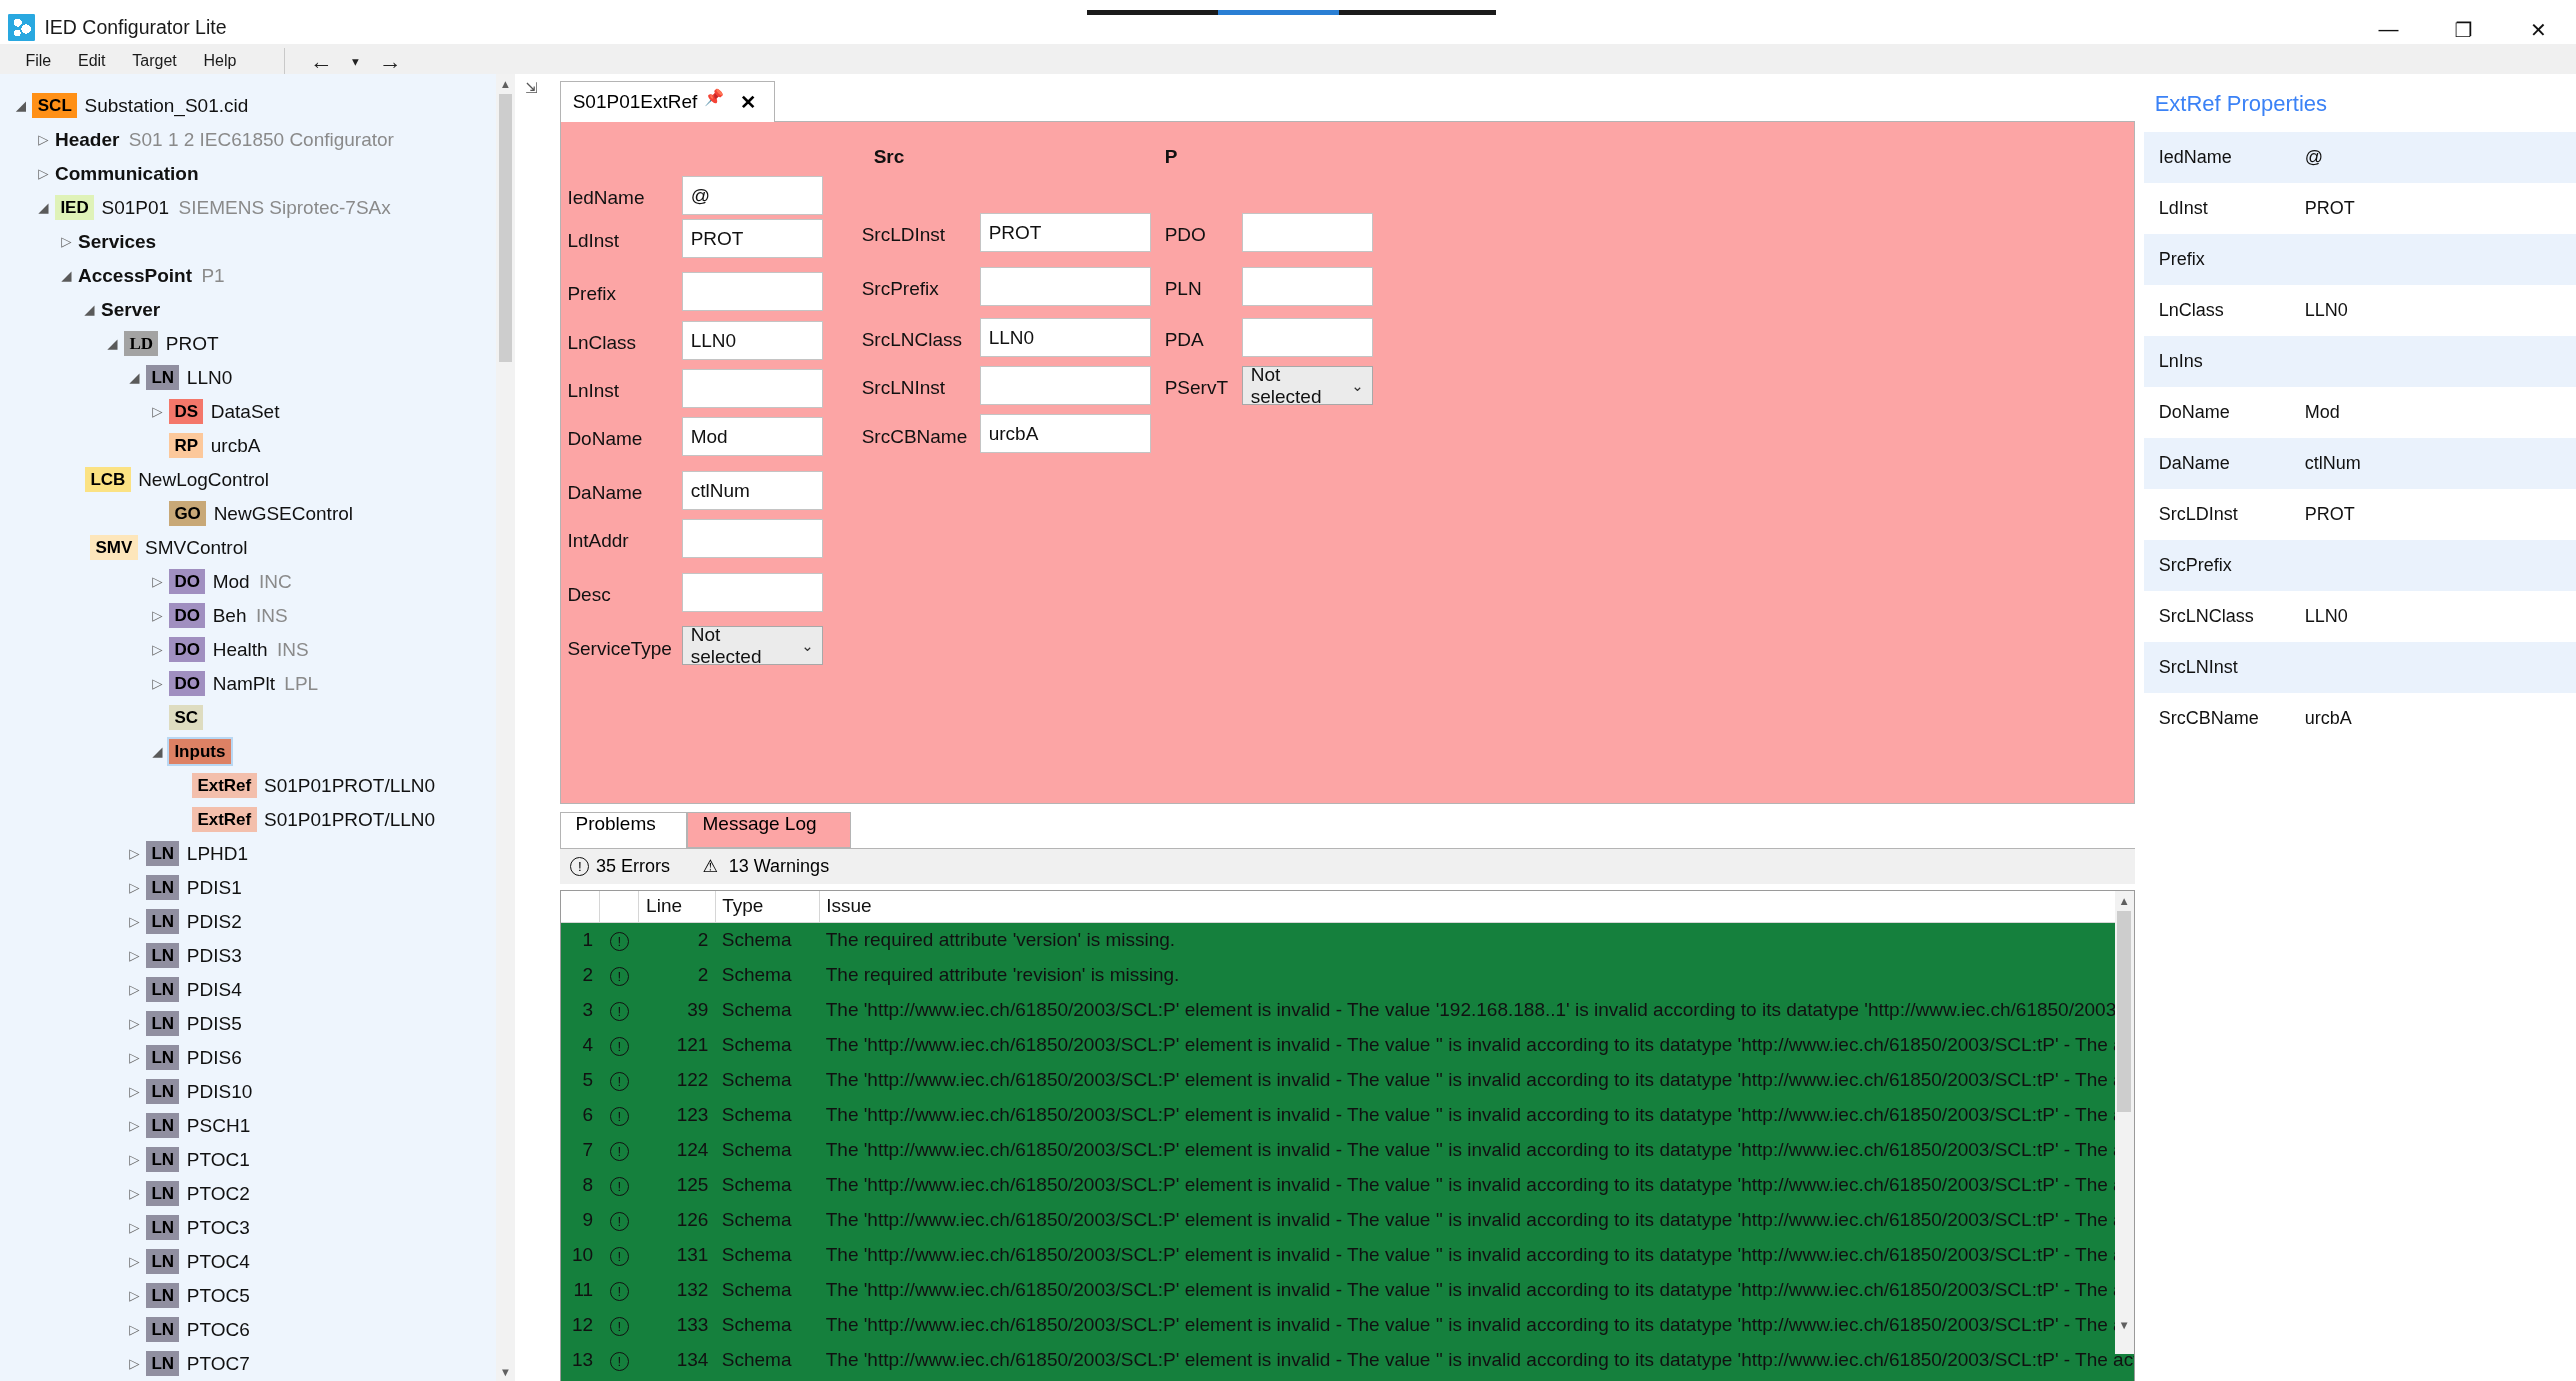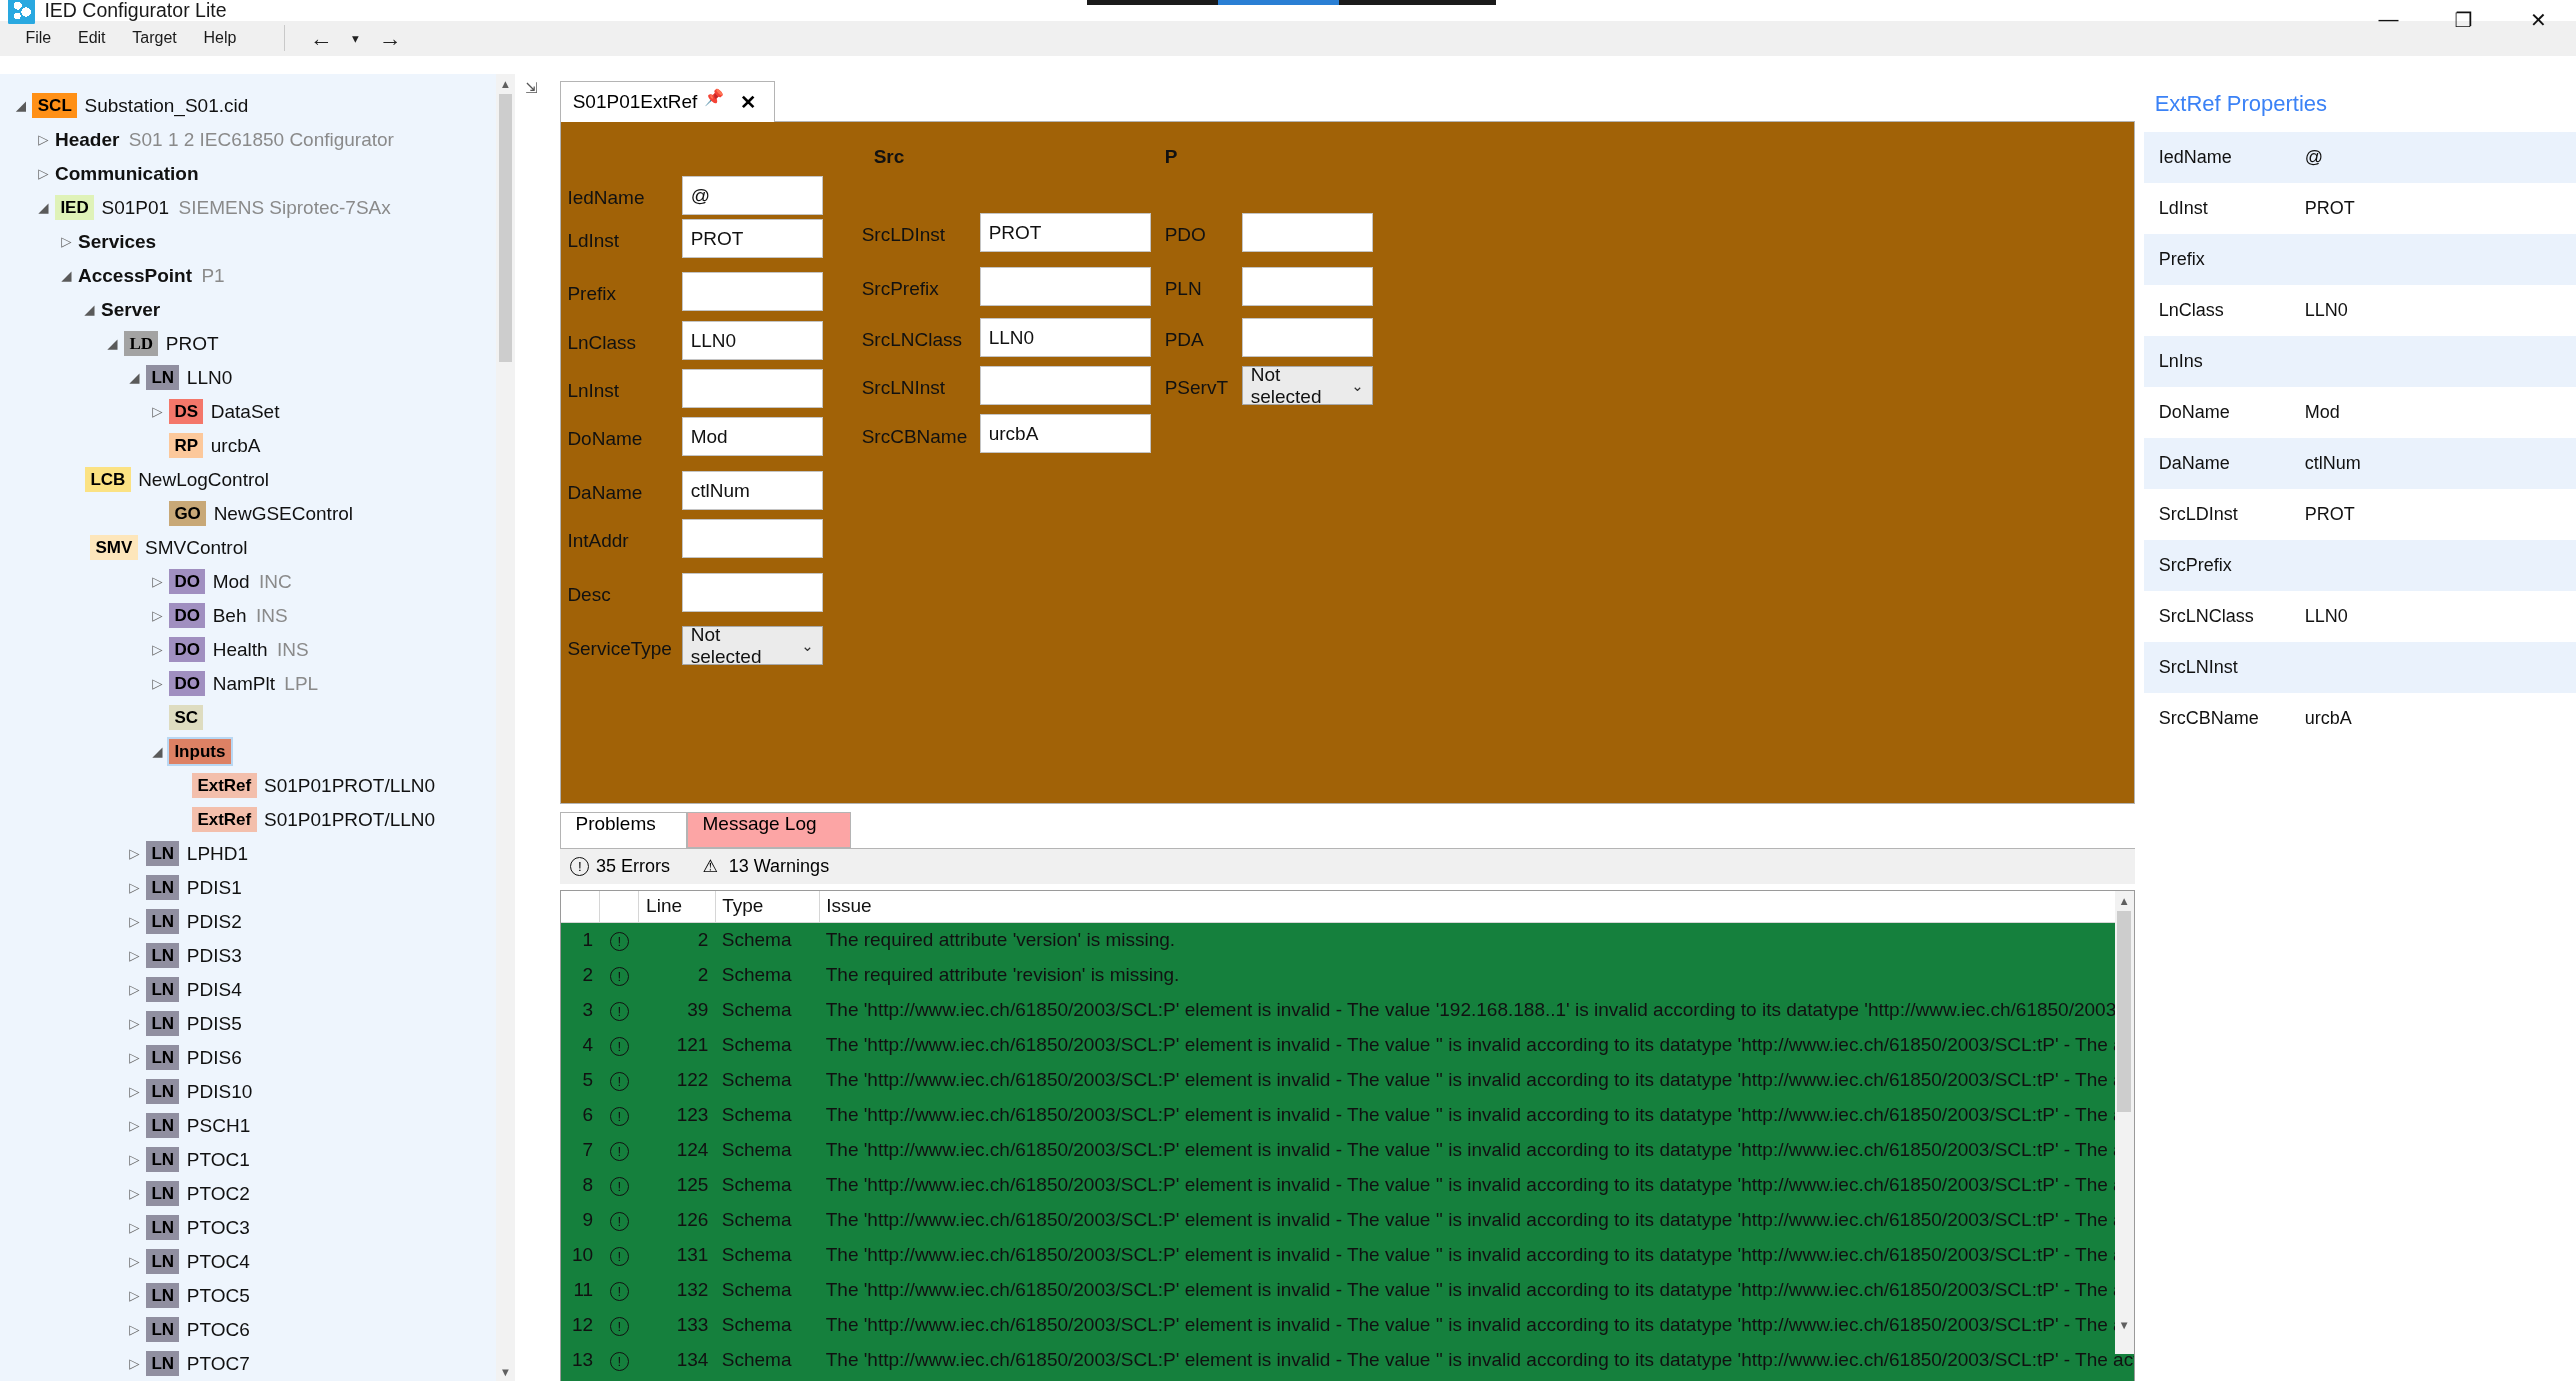--- a/index.html
+++ b/index.html
@@ -7,23 +7,24 @@
     margin: 0; padding: 0;
     width: 2576px; height: 1382px;
     overflow: hidden;
     font-family: "Liberation Sans", sans-serif;
     background: #ffffff;
   }
   body { font-size: 19px; color: #000; }
 
   
   #titlebar {
-    height: 21px; background: #ffffff;
+    height: 34px; background: #ffffff;
     display: flex; align-items: center;
     position: relative;
+    margin-top: 10px;
   }
   #app-logo {
     width: 27px; height: 27px; margin-left: 8px; margin-right: 9.4px;
     background: #29a8e0; position: relative; flex: none;
     border-radius: 1.3px;
   }
   #app-logo::after {
     content: ""; position: absolute; left: 4px; top: 3.4px;
     width: 19px; height: 20px;
     background:
@@ -147,21 +148,21 @@
   #tab-underline {
     position: absolute; left: 6.7px; top: 47px; width: 1575px; height: 1.3px;
     background: #b4b4b4;
   }
 
   
   #formpanel {
     position: absolute; left: 6.7px; top: 48px;
     width: 1575px; height: 682px;
     border: 1.3px solid #b4b4b4; border-top: none;
-    background: #a16207;
+    background: #fca5a5;
   }
   .frow {
     position: absolute; height: 27px;
     display: flex; align-items: center;
   }
   .flabel { font-size: 19px; color: #111; white-space: nowrap; }
   .fhead { font-size: 19px; font-weight: bold; color: #111; }
   .finput {
     border: 1.3px solid #c4c4c4; background: #ffffff;
     height: 39px; font-size: 19px; color: #111;

